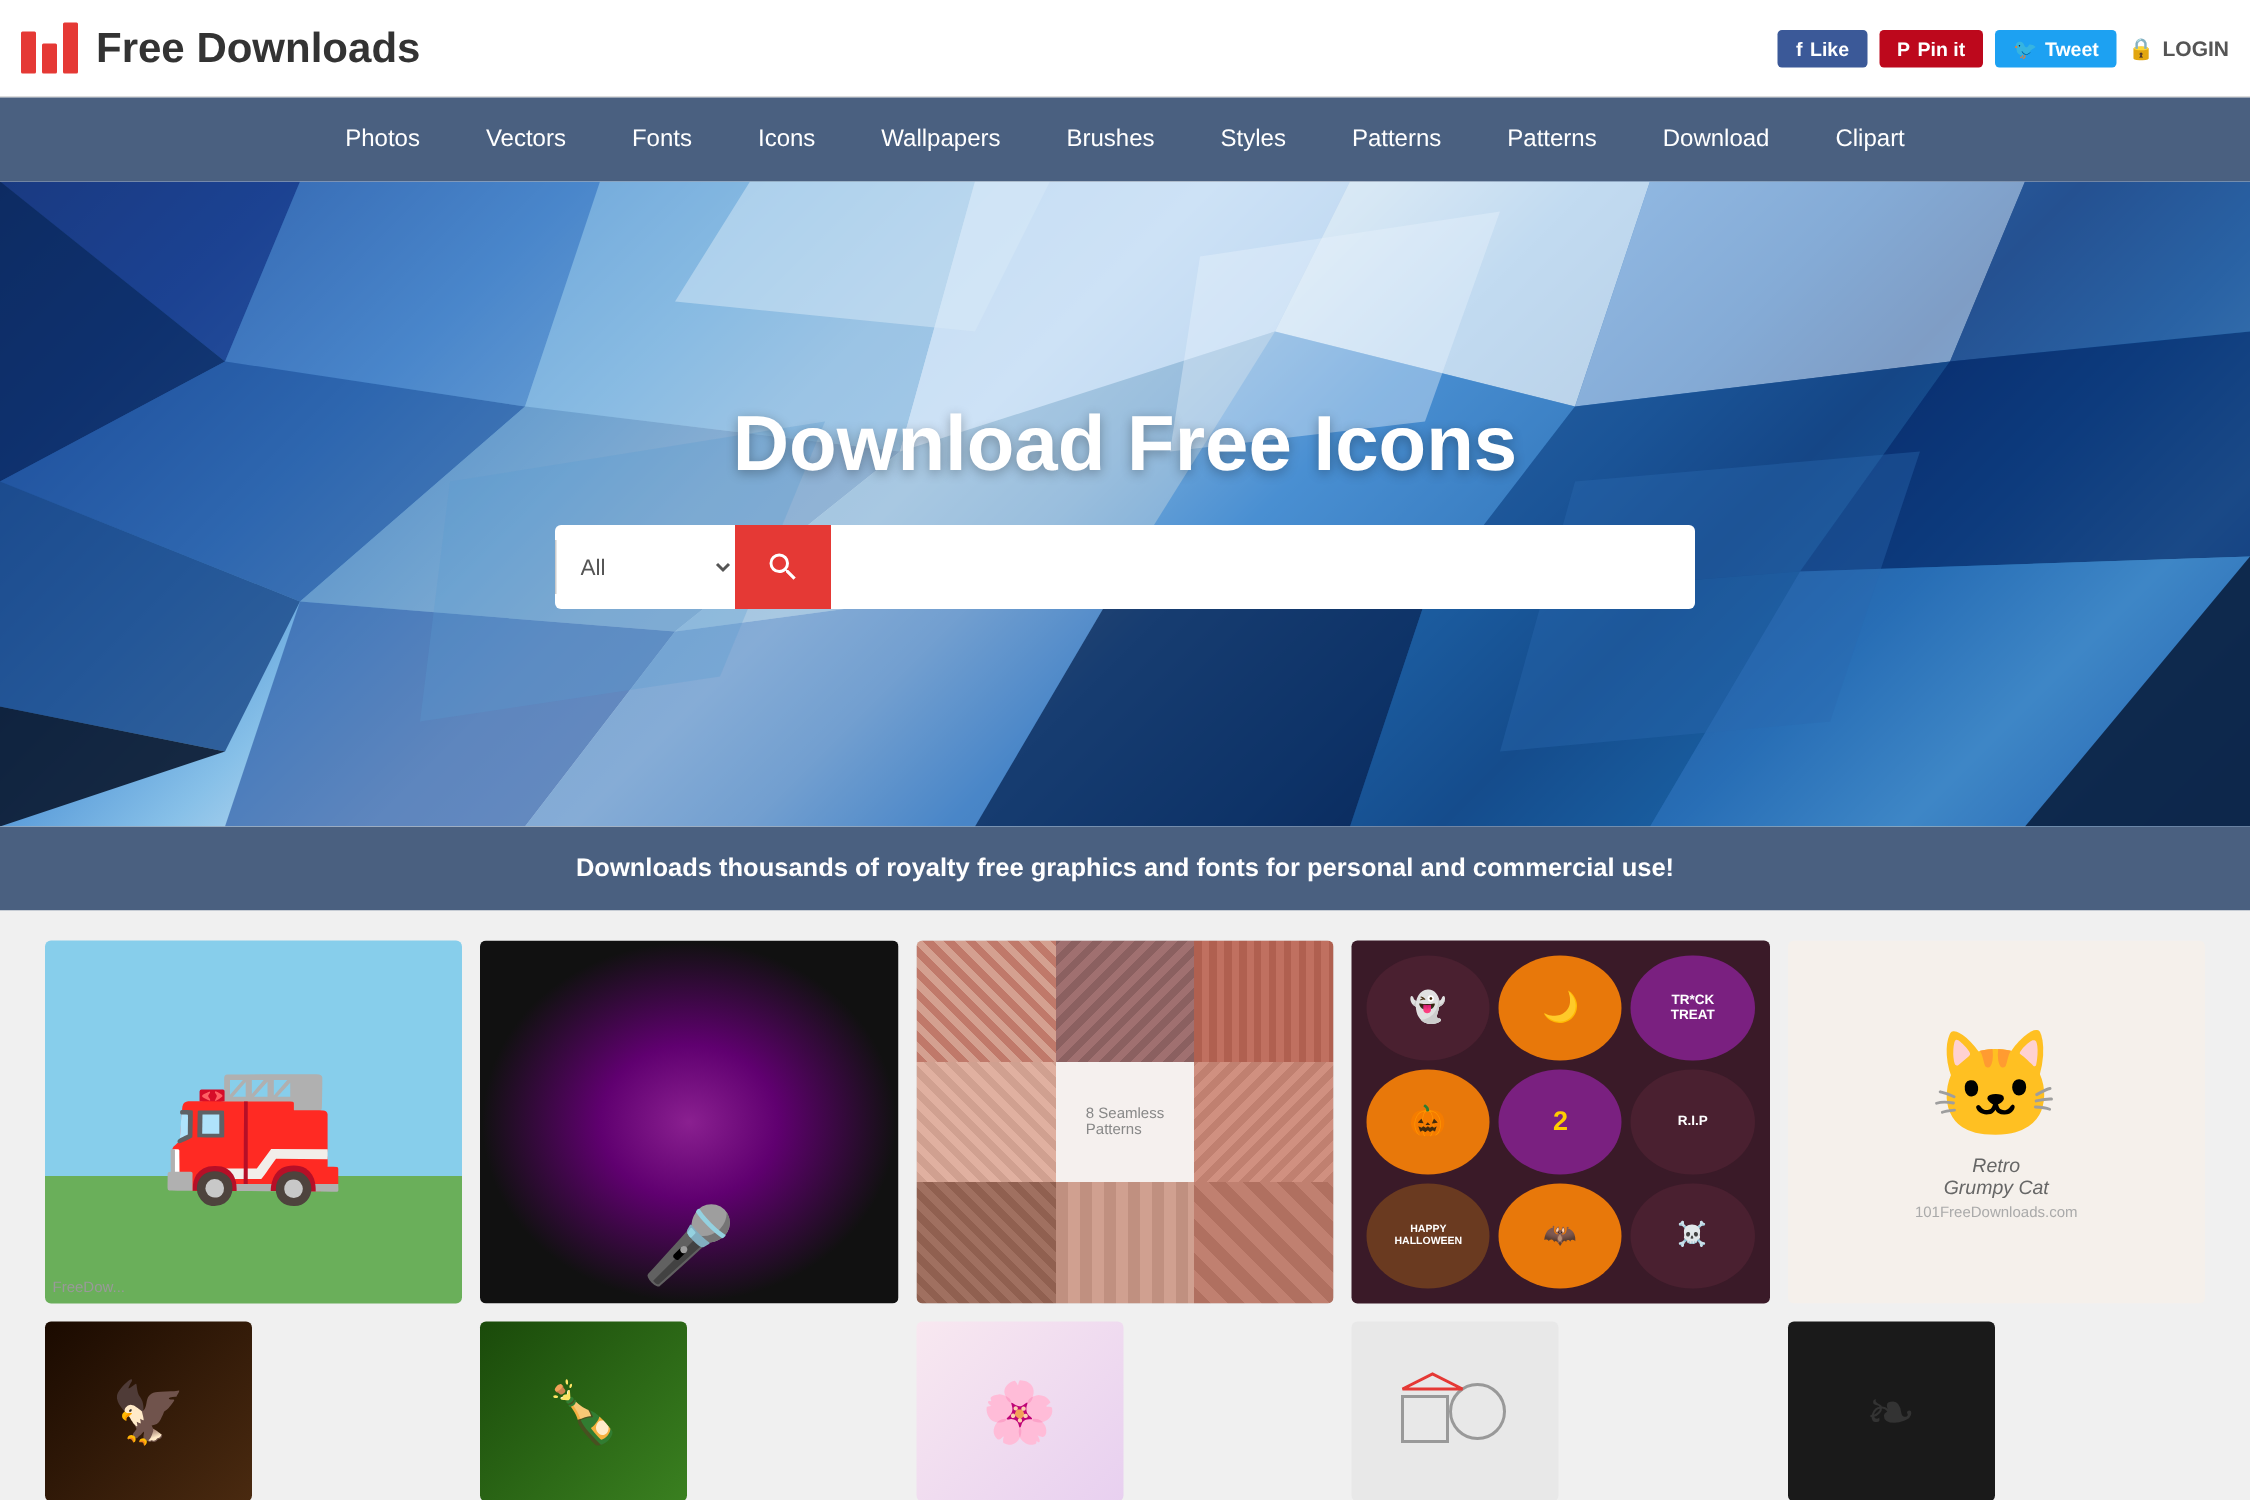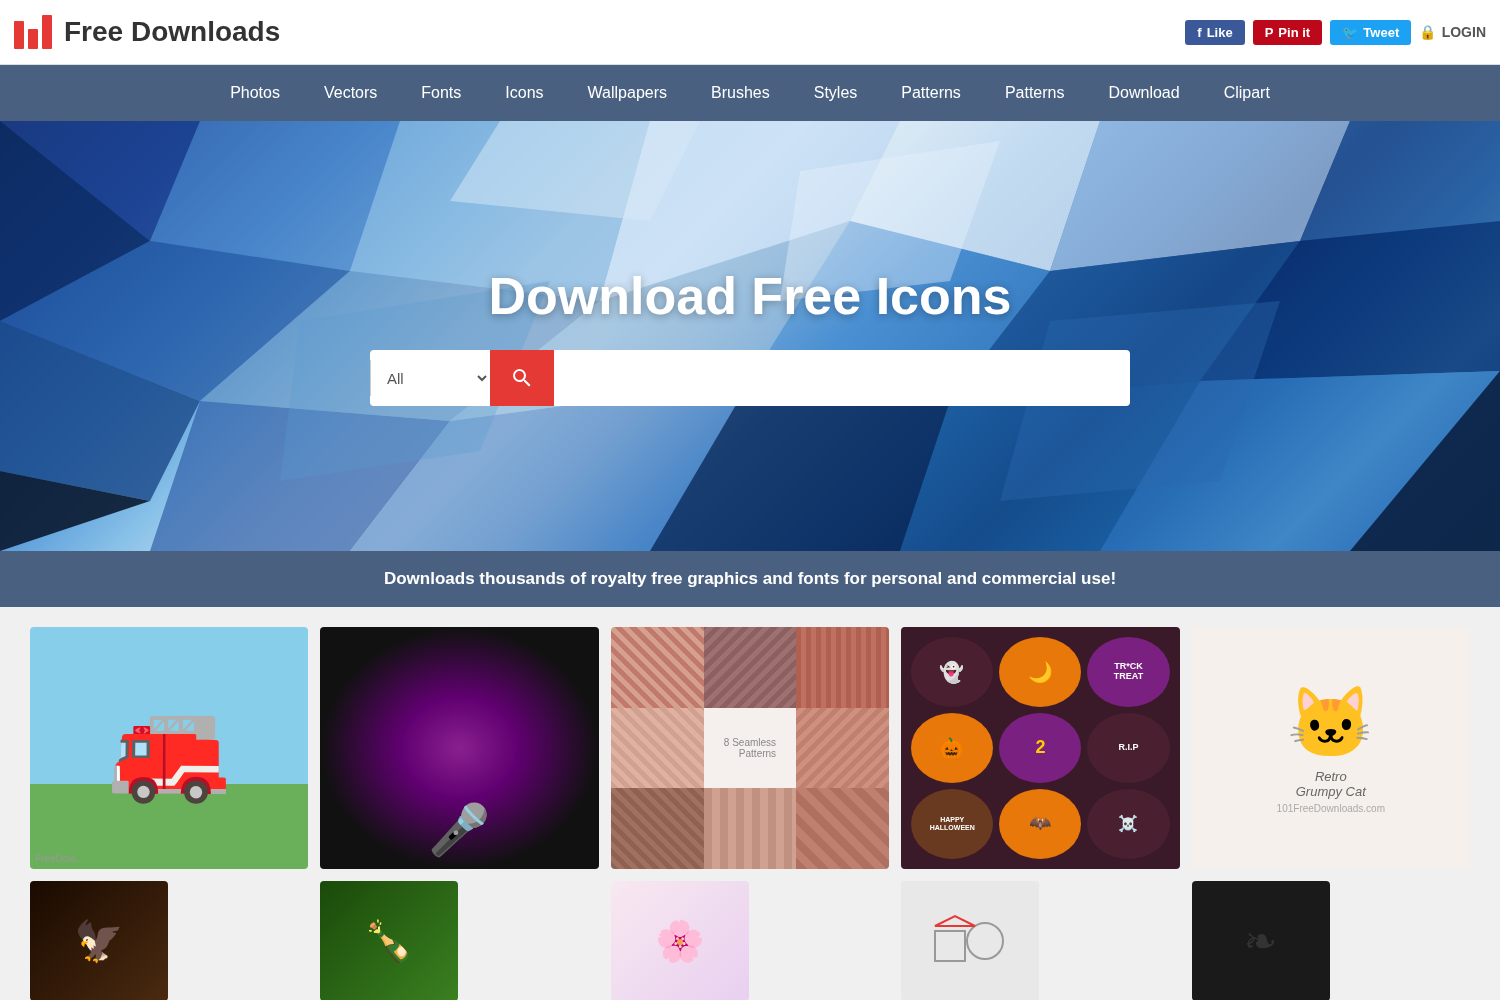--- a/index.html
+++ b/index.html
@@ -210,21 +210,21 @@
       display: grid;
       grid-template-columns: 1fr 1fr 1fr;
       grid-template-rows: 1fr 1fr 1fr;
       width: 100%; height: 100%;
     }
     .pat { }
     .pat-1 { background: repeating-linear-gradient(45deg, #c0796a, #c0796a 5px, #d4a090 5px, #d4a090 10px); }
     .pat-2 { background: repeating-linear-gradient(-45deg, #8b6060, #8b6060 5px, #a07070 5px, #a07070 10px); }
     .pat-3 { background: repeating-linear-gradient(90deg, #b06050, #b06050 5px, #c07060 5px, #c07060 10px); }
     .pat-4 { background: repeating-linear-gradient(45deg, #d0a090, #d0a090 5px, #e0b0a0 5px, #e0b0a0 10px); }
-    .pat-center { background: #f5f0ee; display:flex; align-items:center; justify-content:center; font-size:10px; color:#888; text-align:right; padding:3px; }
+    .pat-center { background: #f5f0ee; display:flex; align-items:center; justify-content:center; font-size:10px; color:#888; text-align:left; padding:3px; }
     .pat-5 { background: repeating-linear-gradient(-45deg, #c08070, #c08070 5px, #d09080 5px, #d09080 10px); }
     .pat-6 { background: repeating-linear-gradient(45deg, #906050, #906050 5px, #a07060 5px, #a07060 10px); }
     .pat-7 { background: repeating-linear-gradient(90deg, #c09080, #c09080 8px, #d0a090 8px, #d0a090 16px); }
     .pat-8 { background: repeating-linear-gradient(45deg, #b07060, #b07060 8px, #c08070 8px, #c08070 16px); }
 
     
     .halloween-grid {
       display: grid;
       grid-template-columns: 1fr 1fr 1fr;
       grid-template-rows: 1fr 1fr 1fr;

